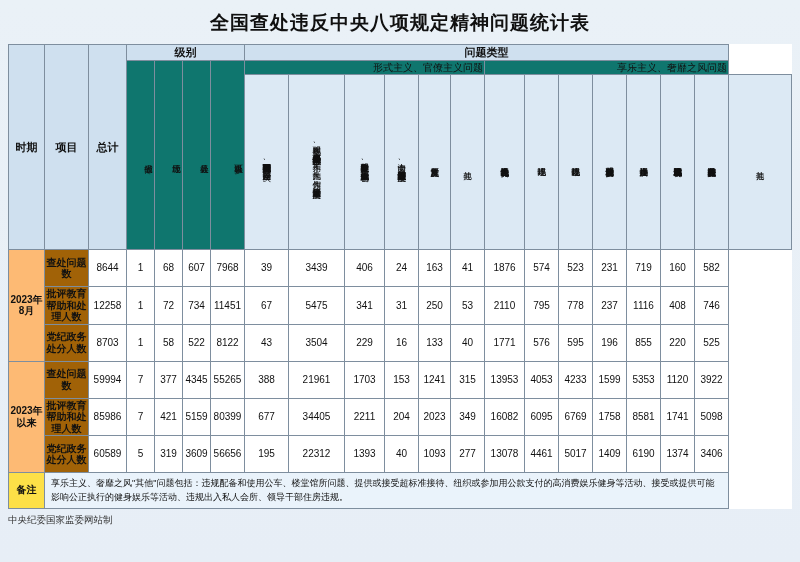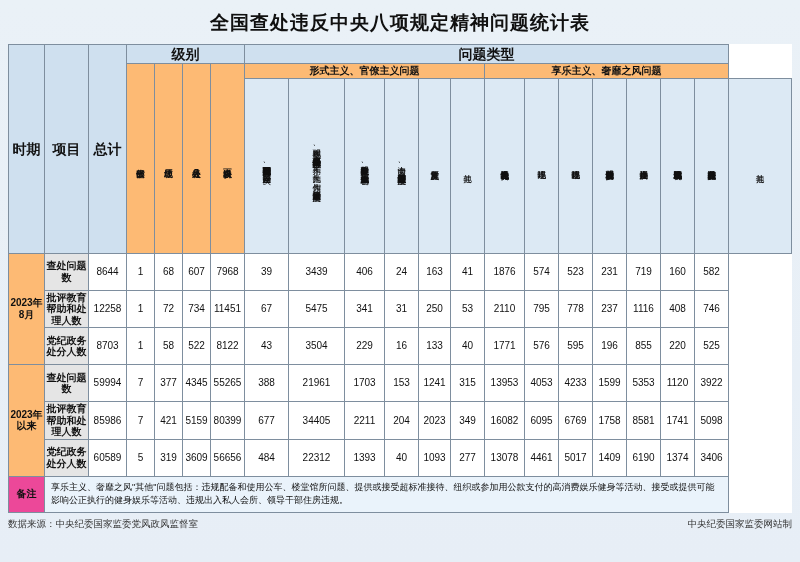--- a/index.html
+++ b/index.html
@@ -36,26 +36,27 @@
     text-align:center;
     vertical-align:middle;
     font-size:9px;
     line-height:1.15;
     padding:1px;
     color:#111;
   }
   .hdr{
     background:#cfe0ef;
     font-weight:bold;
-    font-size:14px;
+    font-size:11px;
   }
   .hdr2{
-    background:#fdba74;
-    font-weight:bold;
-    font-size:10px;
+    background:#0f766e;
+    font-weight:normal;
+    font-size:10px;
+    text-align:right;
   }
   .vert{
     writing-mode:vertical-rl;
     text-orientation:upright;
     letter-spacing:0px;
     margin:0 auto;
     display:inline-block;
     line-height:1.05;
     font-size:8.5px;
     white-space:normal;
@@ -70,21 +71,21 @@
     white-space:normal;
   }
   .colhead{
     height:168px;
     background:#dce9f4;
     font-weight:normal;
     padding:3px 0;
   }
   .colhead .vert-wide{font-weight:normal;}
   .rowlabel{
-    background:#e5e5e5;
+    background:#a16207;
     font-size:10px;
     font-weight:bold;
     width:44px;
   }
   .period{
     background:#fdba74;
     font-size:10px;
     font-weight:bold;
     width:36px;
   }
@@ -94,23 +95,24 @@
     height:34px;
   }
   .note{
     background:#eaf3fb;
     font-size:9px;
     text-align:left;
     line-height:1.5;
     padding:4px 6px;
   }
   .note-label{
-    background:#ec4899;
-    font-weight:bold;
-    font-size:10px;
+    background:#fde047;
+    font-weight:bold;
+    font-size:10px;
+    font-family:Liberation Mono, monospace;
   }
   .footer{
     display:flex;
     justify-content:space-between;
     align-items:center;
     width:784px;
     font-size:9.5px;
     color:#333;
     padding:5px 0 0 0;
   }
@@ -291,21 +293,21 @@
       <td class="num">1741</td>
       <td class="num">5098</td>
     </tr>
     <tr>
       <td class="rowlabel">党纪政务处分人数</td>
       <td class="num">60589</td>
       <td class="num">5</td>
       <td class="num">319</td>
       <td class="num">3609</td>
       <td class="num">56656</td>
-      <td class="num">484</td>
+      <td class="num">195</td>
       <td class="num">22312</td>
       <td class="num">1393</td>
       <td class="num">40</td>
       <td class="num">1093</td>
       <td class="num">277</td>
       <td class="num">13078</td>
       <td class="num">4461</td>
       <td class="num">5017</td>
       <td class="num">1409</td>
       <td class="num">6190</td>
@@ -314,17 +316,16 @@
     </tr>
 
     <tr>
       <td class="note-label">备注</td>
       <td class="note" colspan="19">享乐主义、奢靡之风"其他"问题包括：违规配备和使用公车、楼堂馆所问题、提供或接受超标准接待、纽织或参加用公款支付的高消费娱乐健身等活动、接受或提供可能影响公正执行的健身娱乐等活动、违规出入私人会所、领导干部住房违规。</td>
     </tr>
   </tbody>
     </table>
 
   <div class="footer">
-    <div class="footer-left">数据来源：中央纪委国家监委党风政风监督室</div>
     <div class="footer-right">中央纪委国家监委网站制</div>
   </div>
 
 </div>
 
 </body></html>

